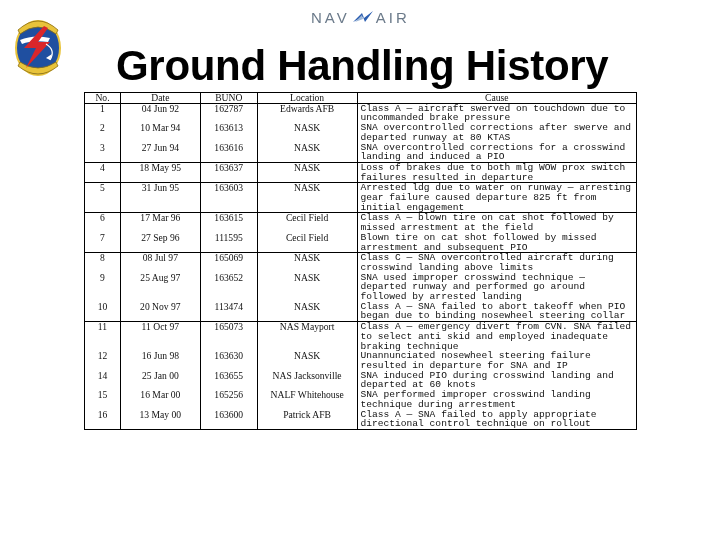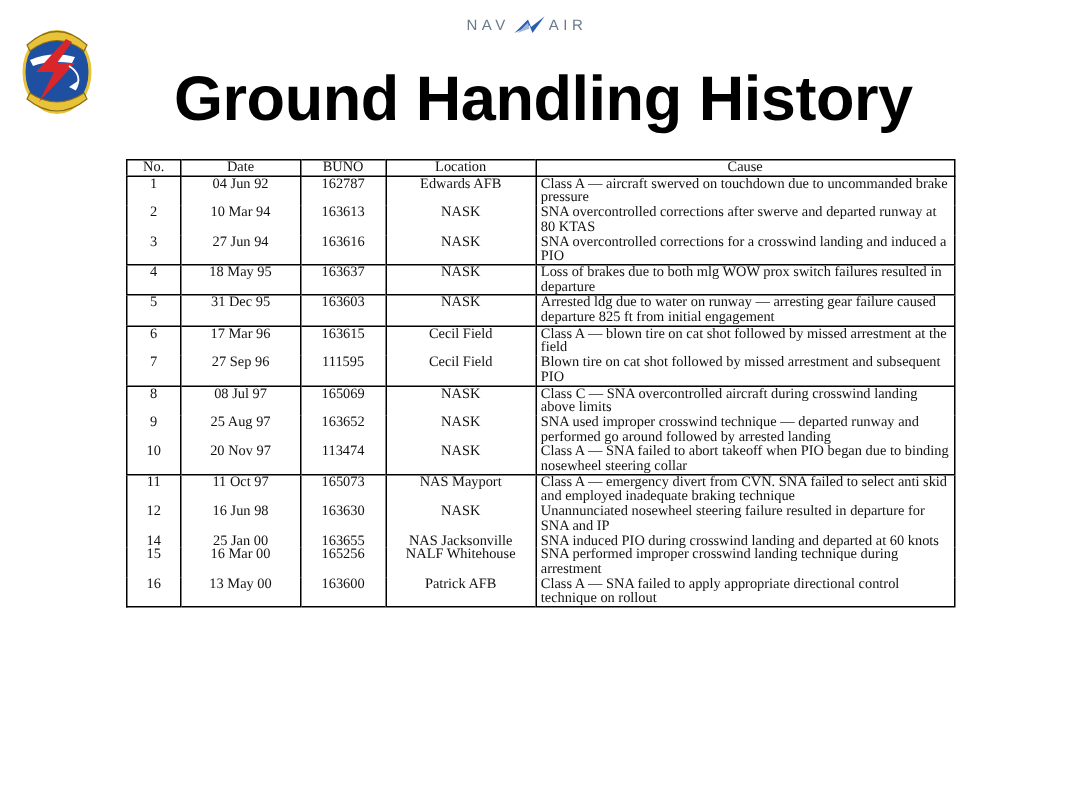--- a/index.html
+++ b/index.html
@@ -5,40 +5,40 @@
     html, body { margin: 0; padding: 0; }
     body {
       width: 720px; height: 540px; background: #ffffff; position: relative; overflow: hidden;
       font-family: "Liberation Sans", sans-serif;
     }
     .logo {
       position: absolute; left: 10px; top: 8px; width: 56px; height: 76px;
     }
     .navair {
       position: absolute; left: 311px; top: 10px; height: 14px; display: flex; align-items: center;
-      font-family: "Liberation Sans", sans-serif; font-size: 10px; letter-spacing: 3px; color: #6b7a8a;
+      font-family: "Liberation Sans", sans-serif; font-size: 15px; letter-spacing: 3px; color: #6b7a8a;
     }
     .navair .wing { width: 22px; height: 14px; margin: 0 2px; }
     .title {
       position: absolute; left: 116px; top: 42px; font-size: 42px; font-weight: bold; color: #000;
       font-family: "Liberation Sans", sans-serif; letter-spacing: -0.3px;
     }
     .table-wrap {
-      position: absolute; left: 84px; top: 106px; width: 445px;
+      position: absolute; left: 84px; top: 92px; width: 445px;
     }
     table {
       border-collapse: collapse; width: 553px;
       font-family: "Liberation Serif", serif; font-size: 9.6px; color: #111;
       border: 1.5px solid #000;
     }
     th, td { padding: 0 2px; vertical-align: top; line-height: 9.7px; }
     th { font-weight: normal; text-align: center; border-bottom: 1.2px solid #000; border-right: 1px solid #000; }
     td { border-right: 1px solid #000; }
     td.c { text-align: center; }
-    td.cause { text-align: left; padding-left: 3px; }
+    td.cause { text-align: left; padding-left: 3px; font-family: Liberation Mono, monospace; }
     tr.group-start td { border-top: 1.2px solid #000; }
     col.no { width: 36px; }
     col.date { width: 80px; }
     col.buno { width: 57px; }
     col.loc { width: 100px; }
     col.cause { width: 280px; }
   </style>
 </head>
 <body>
 
@@ -107,21 +107,21 @@
         </tr>
         <tr class="group-start">
           <td class="c">4</td>
           <td class="c">18 May 95</td>
           <td class="c">163637</td>
           <td class="c">NASK</td>
           <td class="cause">Loss of brakes due to both mlg WOW prox switch failures resulted in departure</td>
         </tr>
         <tr class="group-start">
           <td class="c">5</td>
-          <td class="c">31 Dec 95</td>
+          <td class="c">31 Jun 95</td>
           <td class="c">163603</td>
           <td class="c">NASK</td>
           <td class="cause">Arrested ldg due to water on runway — arresting gear failure caused departure 825 ft from initial engagement</td>
         </tr>
         <tr class="group-start">
           <td class="c">6</td>
           <td class="c">17 Mar 96</td>
           <td class="c">163615</td>
           <td class="c">Cecil Field</td>
           <td class="cause">Class A — blown tire on cat shot followed by missed arrestment at the field</td>

